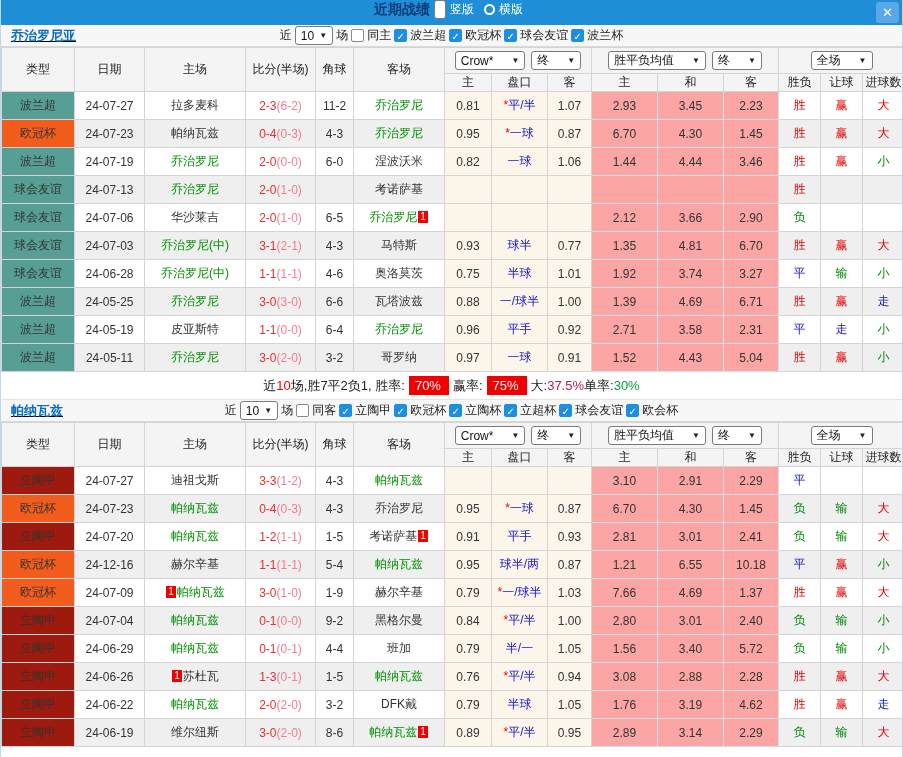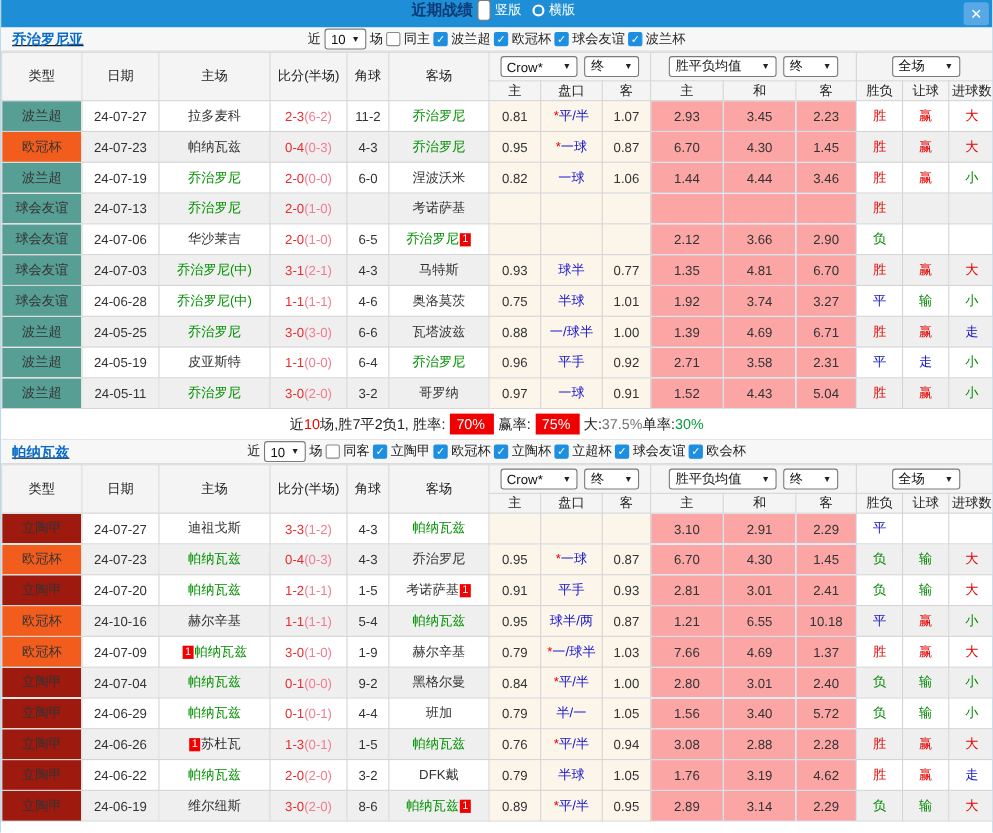--- a/index.html
+++ b/index.html
@@ -51,21 +51,21 @@
   .res-b{color:#1414cc;}
   .res-g{color:#008800;}
   td.res{font-size:13px;}
   .badge1{display:inline-block;background:#f00000;color:#fff;font-size:10px;line-height:12px;padding:0 2px;vertical-align:1px;margin:0 1px;}
 
   
   .summary{height:28px;display:flex;align-items:center;justify-content:center;font-size:13px;background:#fff;border-bottom:1px solid #e4e4e4;}
   .sumbadge{background:#f00000;color:#fff;padding:1px 6px;margin:0 4px;min-width:40px;height:19px;line-height:17px;display:inline-block;text-align:left;}
   .sum-black{color:#222;}
   .sum-red{color:#f00000;}
-  .sum-blue{color:#737373;}
+  .sum-blue{color:#be185d;}
   .sum-green{color:#0a9a3c;}
 </style>
 </head>
 <body>
 
 <div class="frame">
   <div class="titlebar">
     <div class="titlegroup">
       <span class="title">近期战绩</span>
       <span class="radio sel"></span>
@@ -468,21 +468,21 @@
             <td class="crow">0.93</td>
             <td class="avg avg-side">2.81</td>
             <td class="avg avg-mid">3.01</td>
             <td class="avg avg-side">2.41</td>
             <td class="plain res"><span class="res-g">负</span></td>
             <td class="plain res"><span class="res-g">输</span></td>
             <td class="plain res"><span class="res-r">大</span></td>
           </tr>
           <tr class="alt">
             <td class="lg-orange">欧冠杯</td>
-            <td class="plain">24-10-16</td>
+            <td class="plain">24-12-16</td>
             <td class="plain"><span>赫尔辛基</span></td>
             <td class="plain"><span class="score">1-1</span><span class="half">(1-1)</span></td>
             <td class="plain">5-4</td>
             <td class="plain"><span class="green">帕纳瓦兹</span></td>
             <td class="crow">0.95</td>
             <td class="crow"><span class="hcap">球半/两</span></td>
             <td class="crow">0.87</td>
             <td class="avg avg-side">1.21</td>
             <td class="avg avg-mid">6.55</td>
             <td class="avg avg-side">10.18</td>

